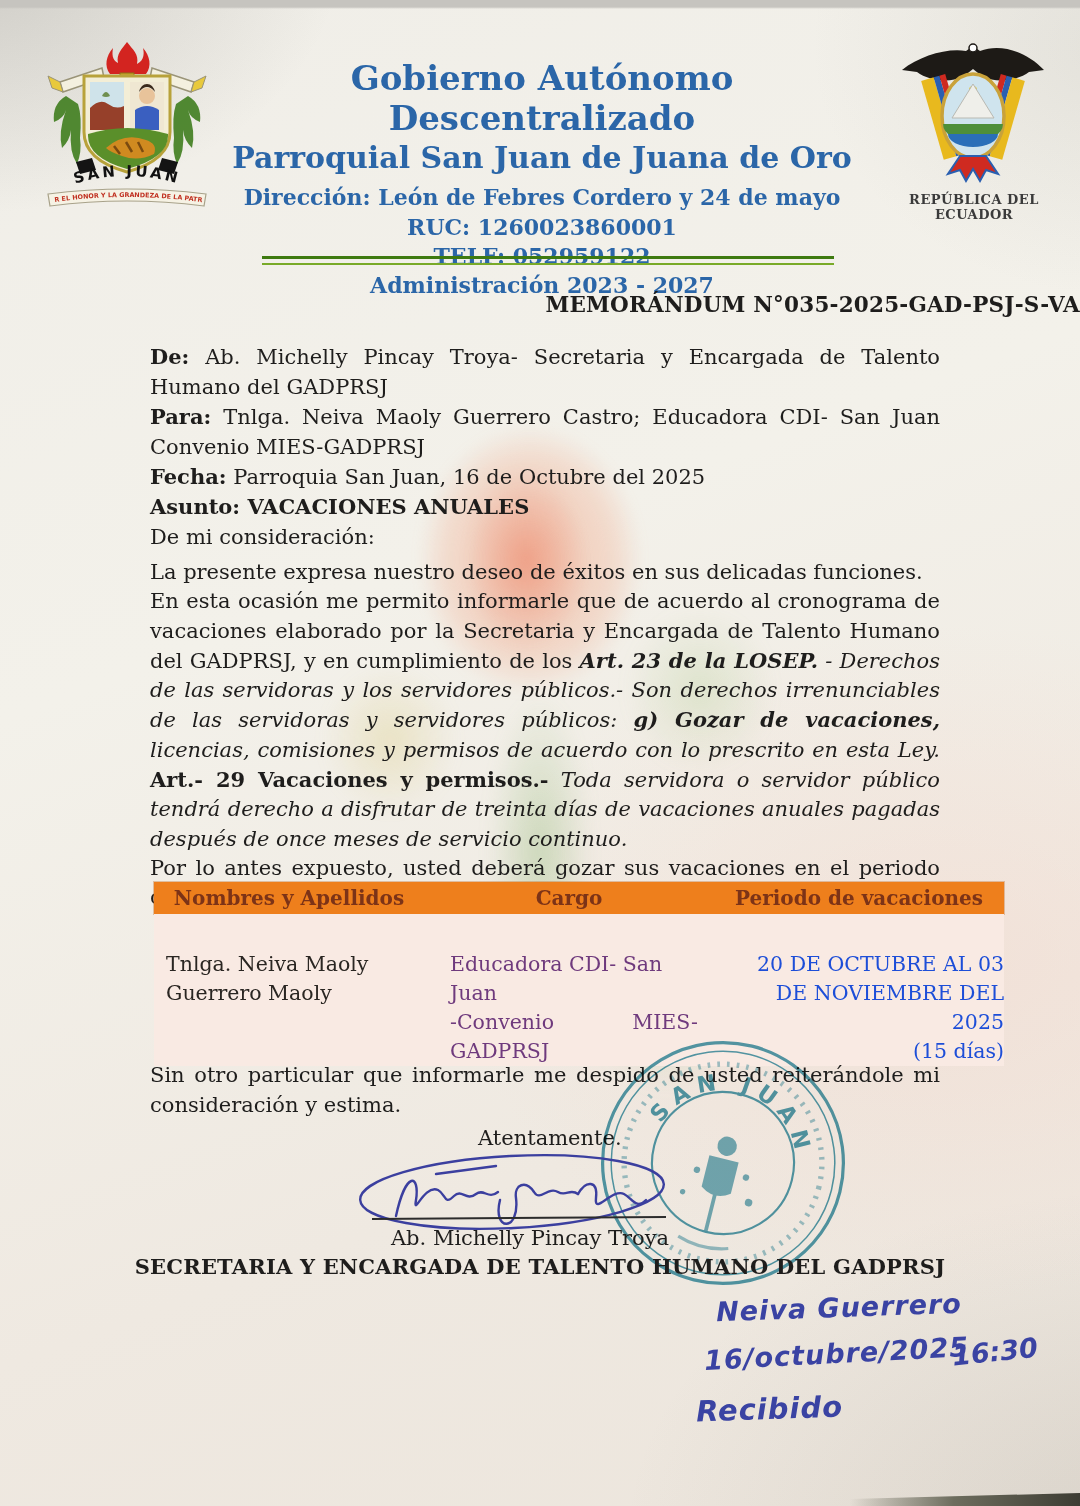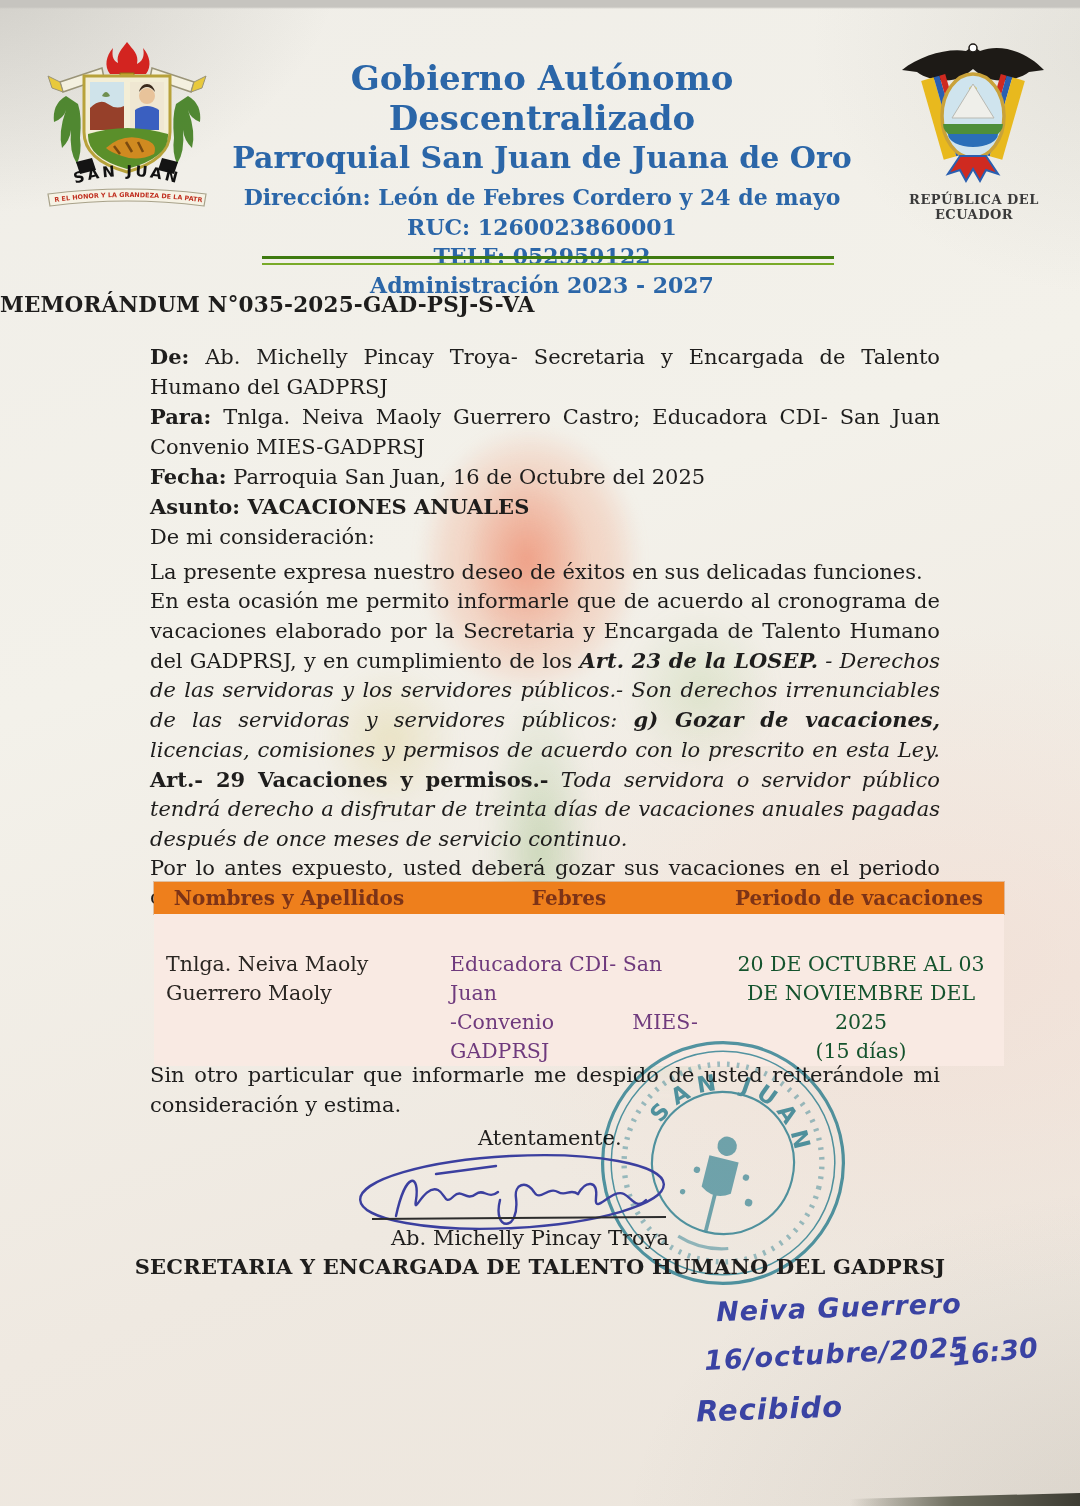--- a/index.html
+++ b/index.html
@@ -39,41 +39,41 @@
   .republic-caption{position:absolute;left:876px;top:192px;width:196px;text-align:center;
     font-size:13px;font-weight:bold;color:#3a3a3a;letter-spacing:.5px;}
   .hc{position:absolute;left:208px;top:58px;width:668px;text-align:center;color:#2b66a8;font-weight:bold;}
   .hc .l1{font-size:34px;line-height:40px;}
   .hc .l2{font-size:30px;line-height:40px;}
   .hc .l3{font-size:22px;line-height:31px;margin-top:4px;}
   .hc .l4,.hc .l5,.hc .l6{font-size:22px;line-height:29px;}
   .green-rule{position:absolute;left:262px;top:256px;width:572px;height:4px;
     border-top:3px solid #3e7a10;border-bottom:2px solid #79aa28;}
 
-  .memo-title{position:absolute;left:0;top:292px;width:1080px;text-align:left;
+  .memo-title{position:absolute;left:0;top:292px;width:1080px;text-align:right;
     font-size:21.5px;font-weight:bold;letter-spacing:.2px;}
 
   .meta{position:absolute;left:150px;top:342px;width:790px;font-size:21px;line-height:30px;text-align:justify;}
   .meta p{margin:0;}
   .body{position:absolute;left:150px;top:558px;width:790px;font-size:21px;line-height:29.3px;text-align:justify;}
   .body p{margin:0;}
   .closing{position:absolute;left:150px;top:1060px;width:790px;font-size:21px;line-height:30px;text-align:justify;}
 
   
   .vtable{position:absolute;left:154px;top:882px;width:850px;}
   .vt-head{display:flex;background:#ee7f1c;color:#7c3317;font-weight:bold;font-size:20px;
     height:32px;align-items:center;box-shadow:0 0 0 1px rgba(190,100,30,.35);}
   .vt-head .c1{width:270px;text-align:center;}
   .vt-head .c2{width:290px;text-align:center;}
   .vt-head .c3{width:290px;text-align:center;}
   .vt-row{display:flex;background:#f9eae3;min-height:142px;padding-top:0;}
   .vt-row .cell{padding-top:36px;font-size:20.5px;line-height:29px;}
   .vt-row .c1{width:270px;font-weight:normal;color:#2a2622;padding-left:12px;box-sizing:border-box;}
   .vt-row .c2{width:290px;color:#6f3a7d;box-sizing:border-box;padding-left:26px;padding-right:16px;}
-  .vt-row .c3{width:290px;color:#14532d;text-align:center;box-sizing:border-box;padding-left:4px;}
+  .vt-row .c3{width:290px;color:#1d4ed8;text-align:right;box-sizing:border-box;padding-left:4px;}
   .spread{text-align:justify;text-align-last:justify;}
 
   .atentamente{position:absolute;left:478px;top:1126px;font-size:21px;}
   .sig-line{position:absolute;left:372px;top:1217px;width:294px;height:2px;background:#2c2c2c;transform:rotate(-.4deg);}
   .signer-name{position:absolute;left:356px;top:1226px;width:348px;text-align:center;font-size:21px;}
   .signer-title{position:absolute;left:124px;top:1254px;width:832px;text-align:center;font-size:21px;font-weight:bold;letter-spacing:.2px;}
 
   .sig-svg{position:absolute;left:350px;top:1140px;width:336px;height:102px;}
   .stamp{position:absolute;left:594px;top:1034px;width:258px;height:258px;transform:rotate(14deg);
     opacity:.82;mix-blend-mode:multiply;}
@@ -189,21 +189,21 @@
 
   <div class="body">
     <p>La presente expresa nuestro deseo de éxitos en sus delicadas funciones.</p>
     <p><span>En esta ocasión me permito informarle que de acuerdo al cronograma de vacaciones elaborado por la Secretaria y Encargada de Talento Humano del GADPRSJ, y en cumplimiento de los </span><span style="font-weight: bold; font-style: italic;">Art. 23 de la LOSEP.</span><span style="font-style: italic;"> - </span><span style="font-style: italic;">Derechos de las servidoras y los servidores públicos.- Son derechos irrenunciables de las servidoras y servidores públicos: </span><span style="font-weight: bold; font-style: italic;">g) Gozar de vacaciones,</span><span style="font-style: italic;"> licencias, comisiones y permisos de acuerdo con lo prescrito en esta Ley. </span><span style="font-weight: bold;">Art.- 29 Vacaciones y permisos.-</span><span style="font-style: italic;"> Toda servidora o servidor público tendrá derecho a disfrutar de treinta días de vacaciones anuales pagadas después de once meses de servicio continuo.</span></p>
     <p>Por lo antes expuesto, usted deberá gozar sus vacaciones en el periodo comprendido:</p>
   </div>
 
   <div class="vtable">
     <div class="vt-head">
       <div class="c1">Nombres y Apellidos</div>
-      <div class="c2">Febres</div>
+      <div class="c2">Cargo</div>
       <div class="c3">Periodo de vacaciones</div>
     </div>
     <div class="vt-row">
       <div class="cell c1">
         <div>Tnlga. Neiva Maoly</div>
         <div>Guerrero Maoly</div>
       </div>
       <div class="cell c2">
         <div>Educadora CDI- San Juan</div>
         <div class="spread">-Convenio MIES-</div>

